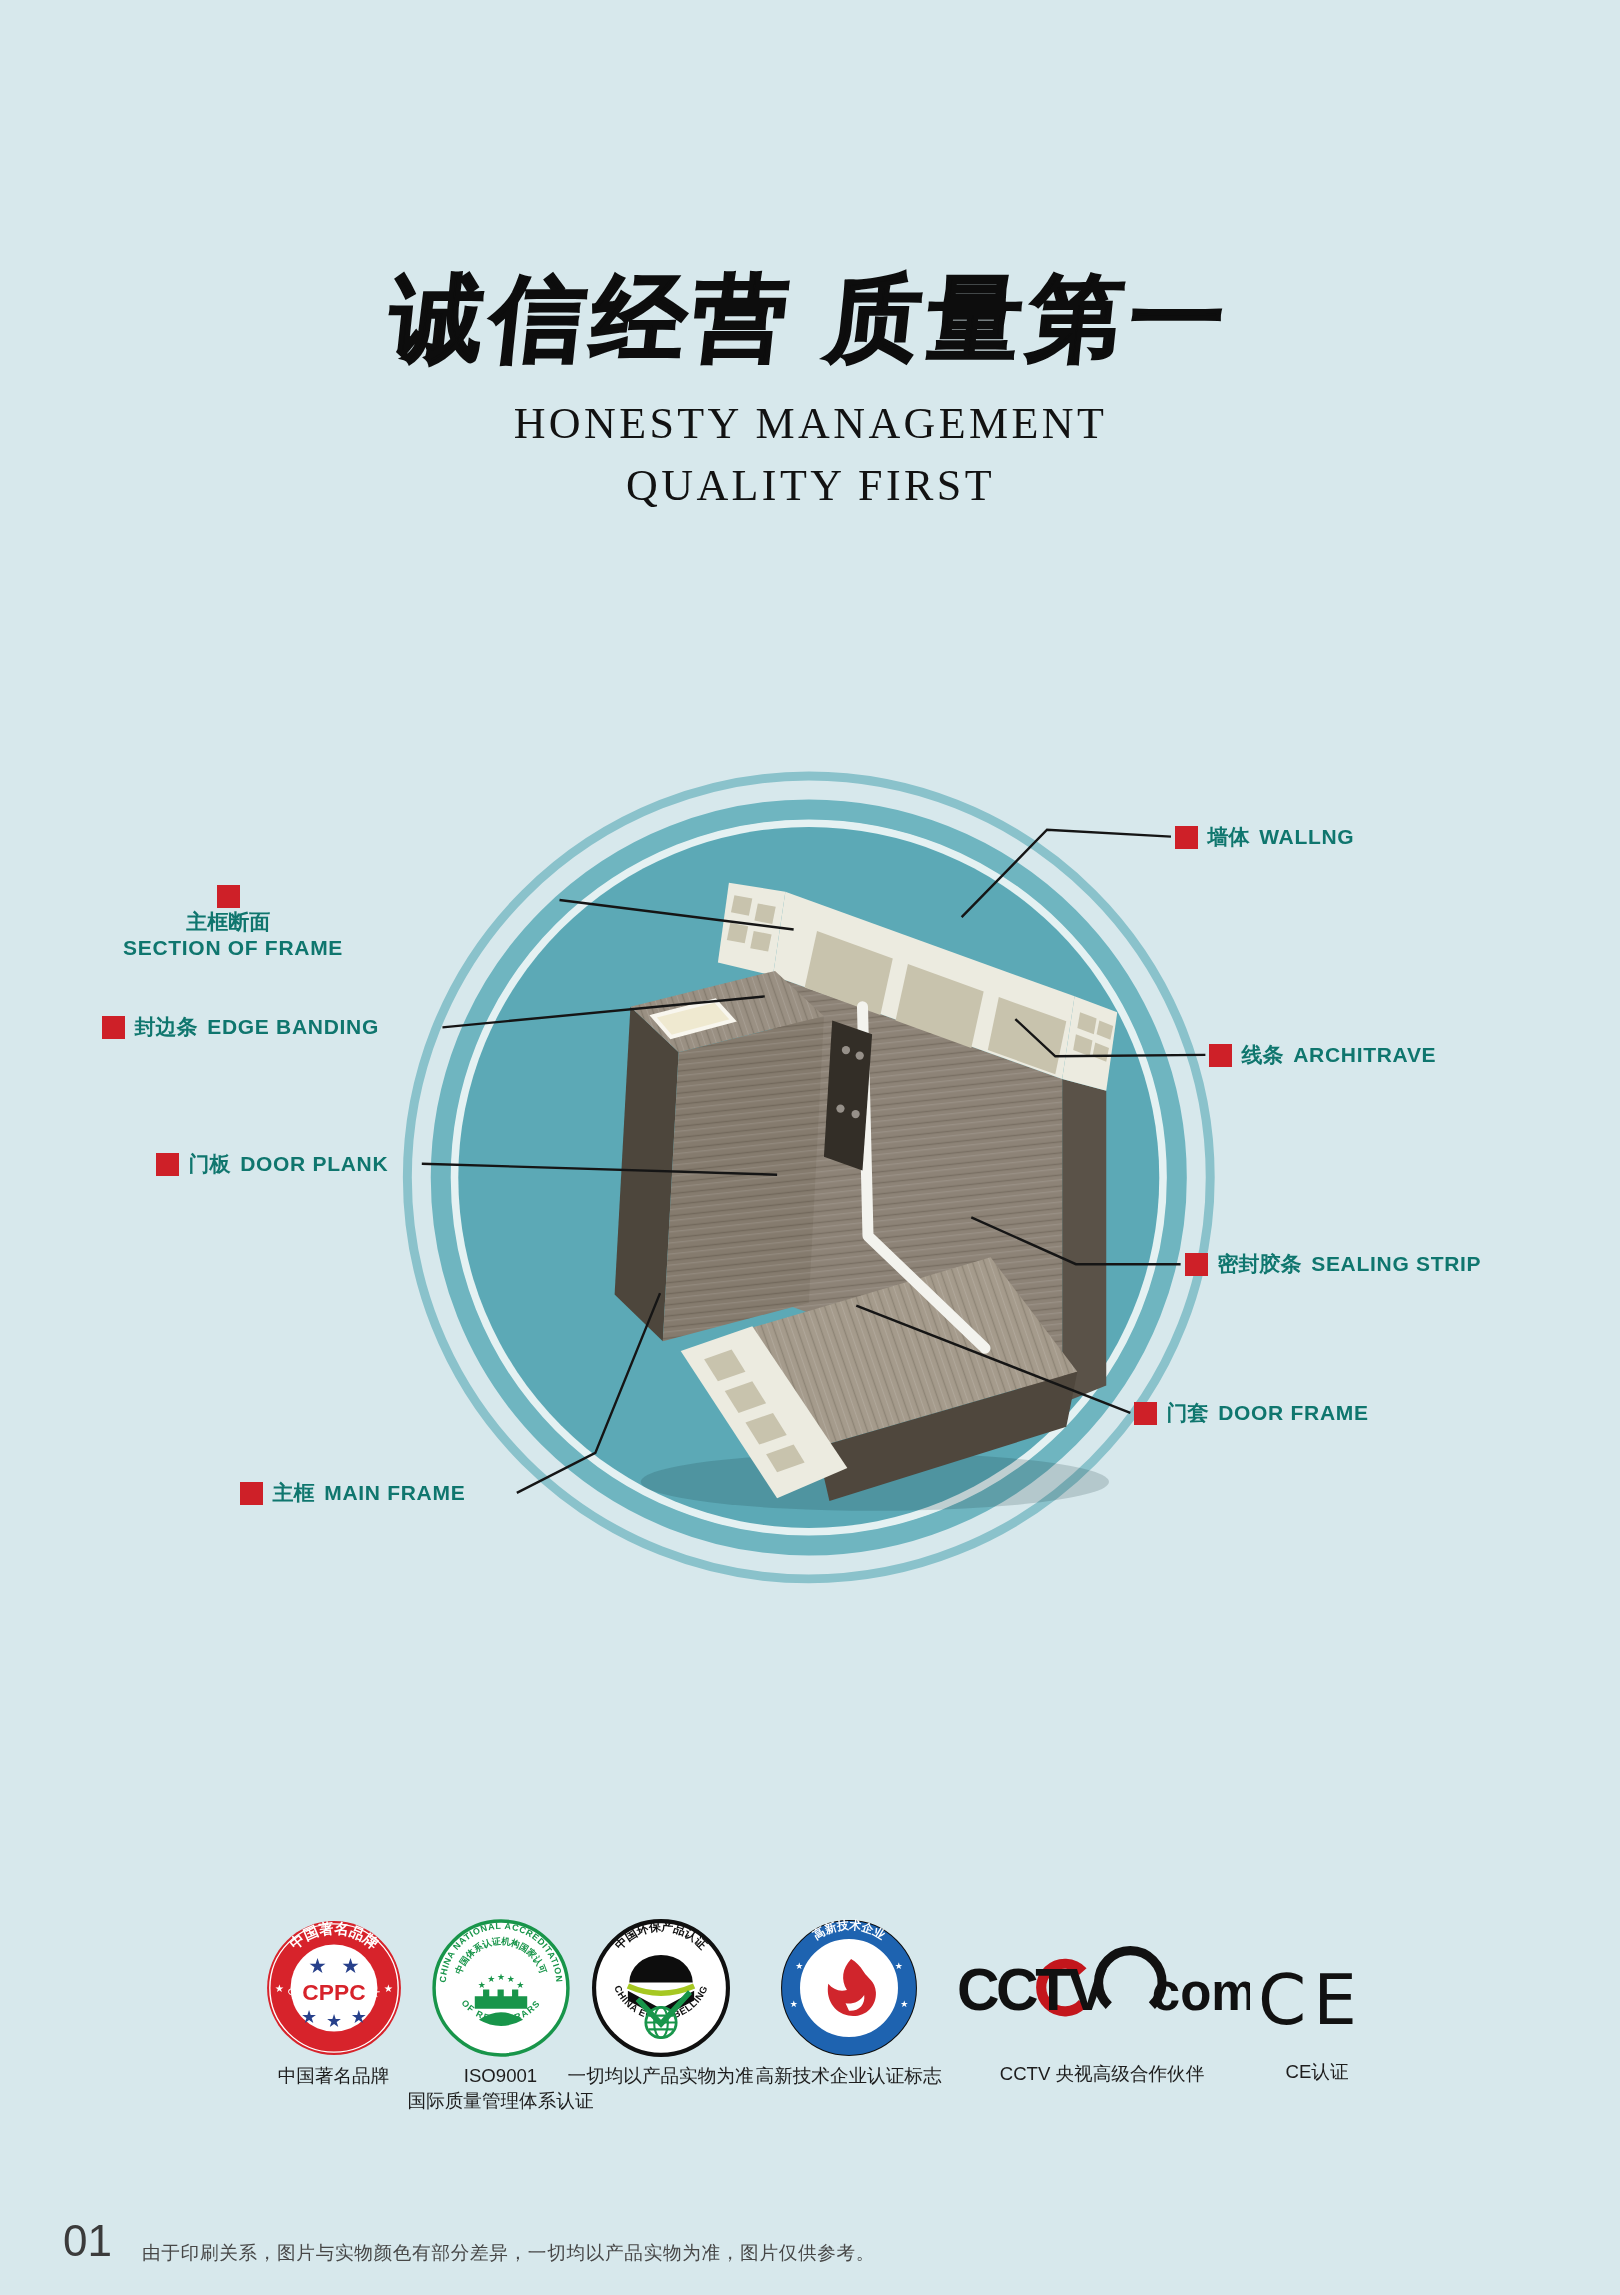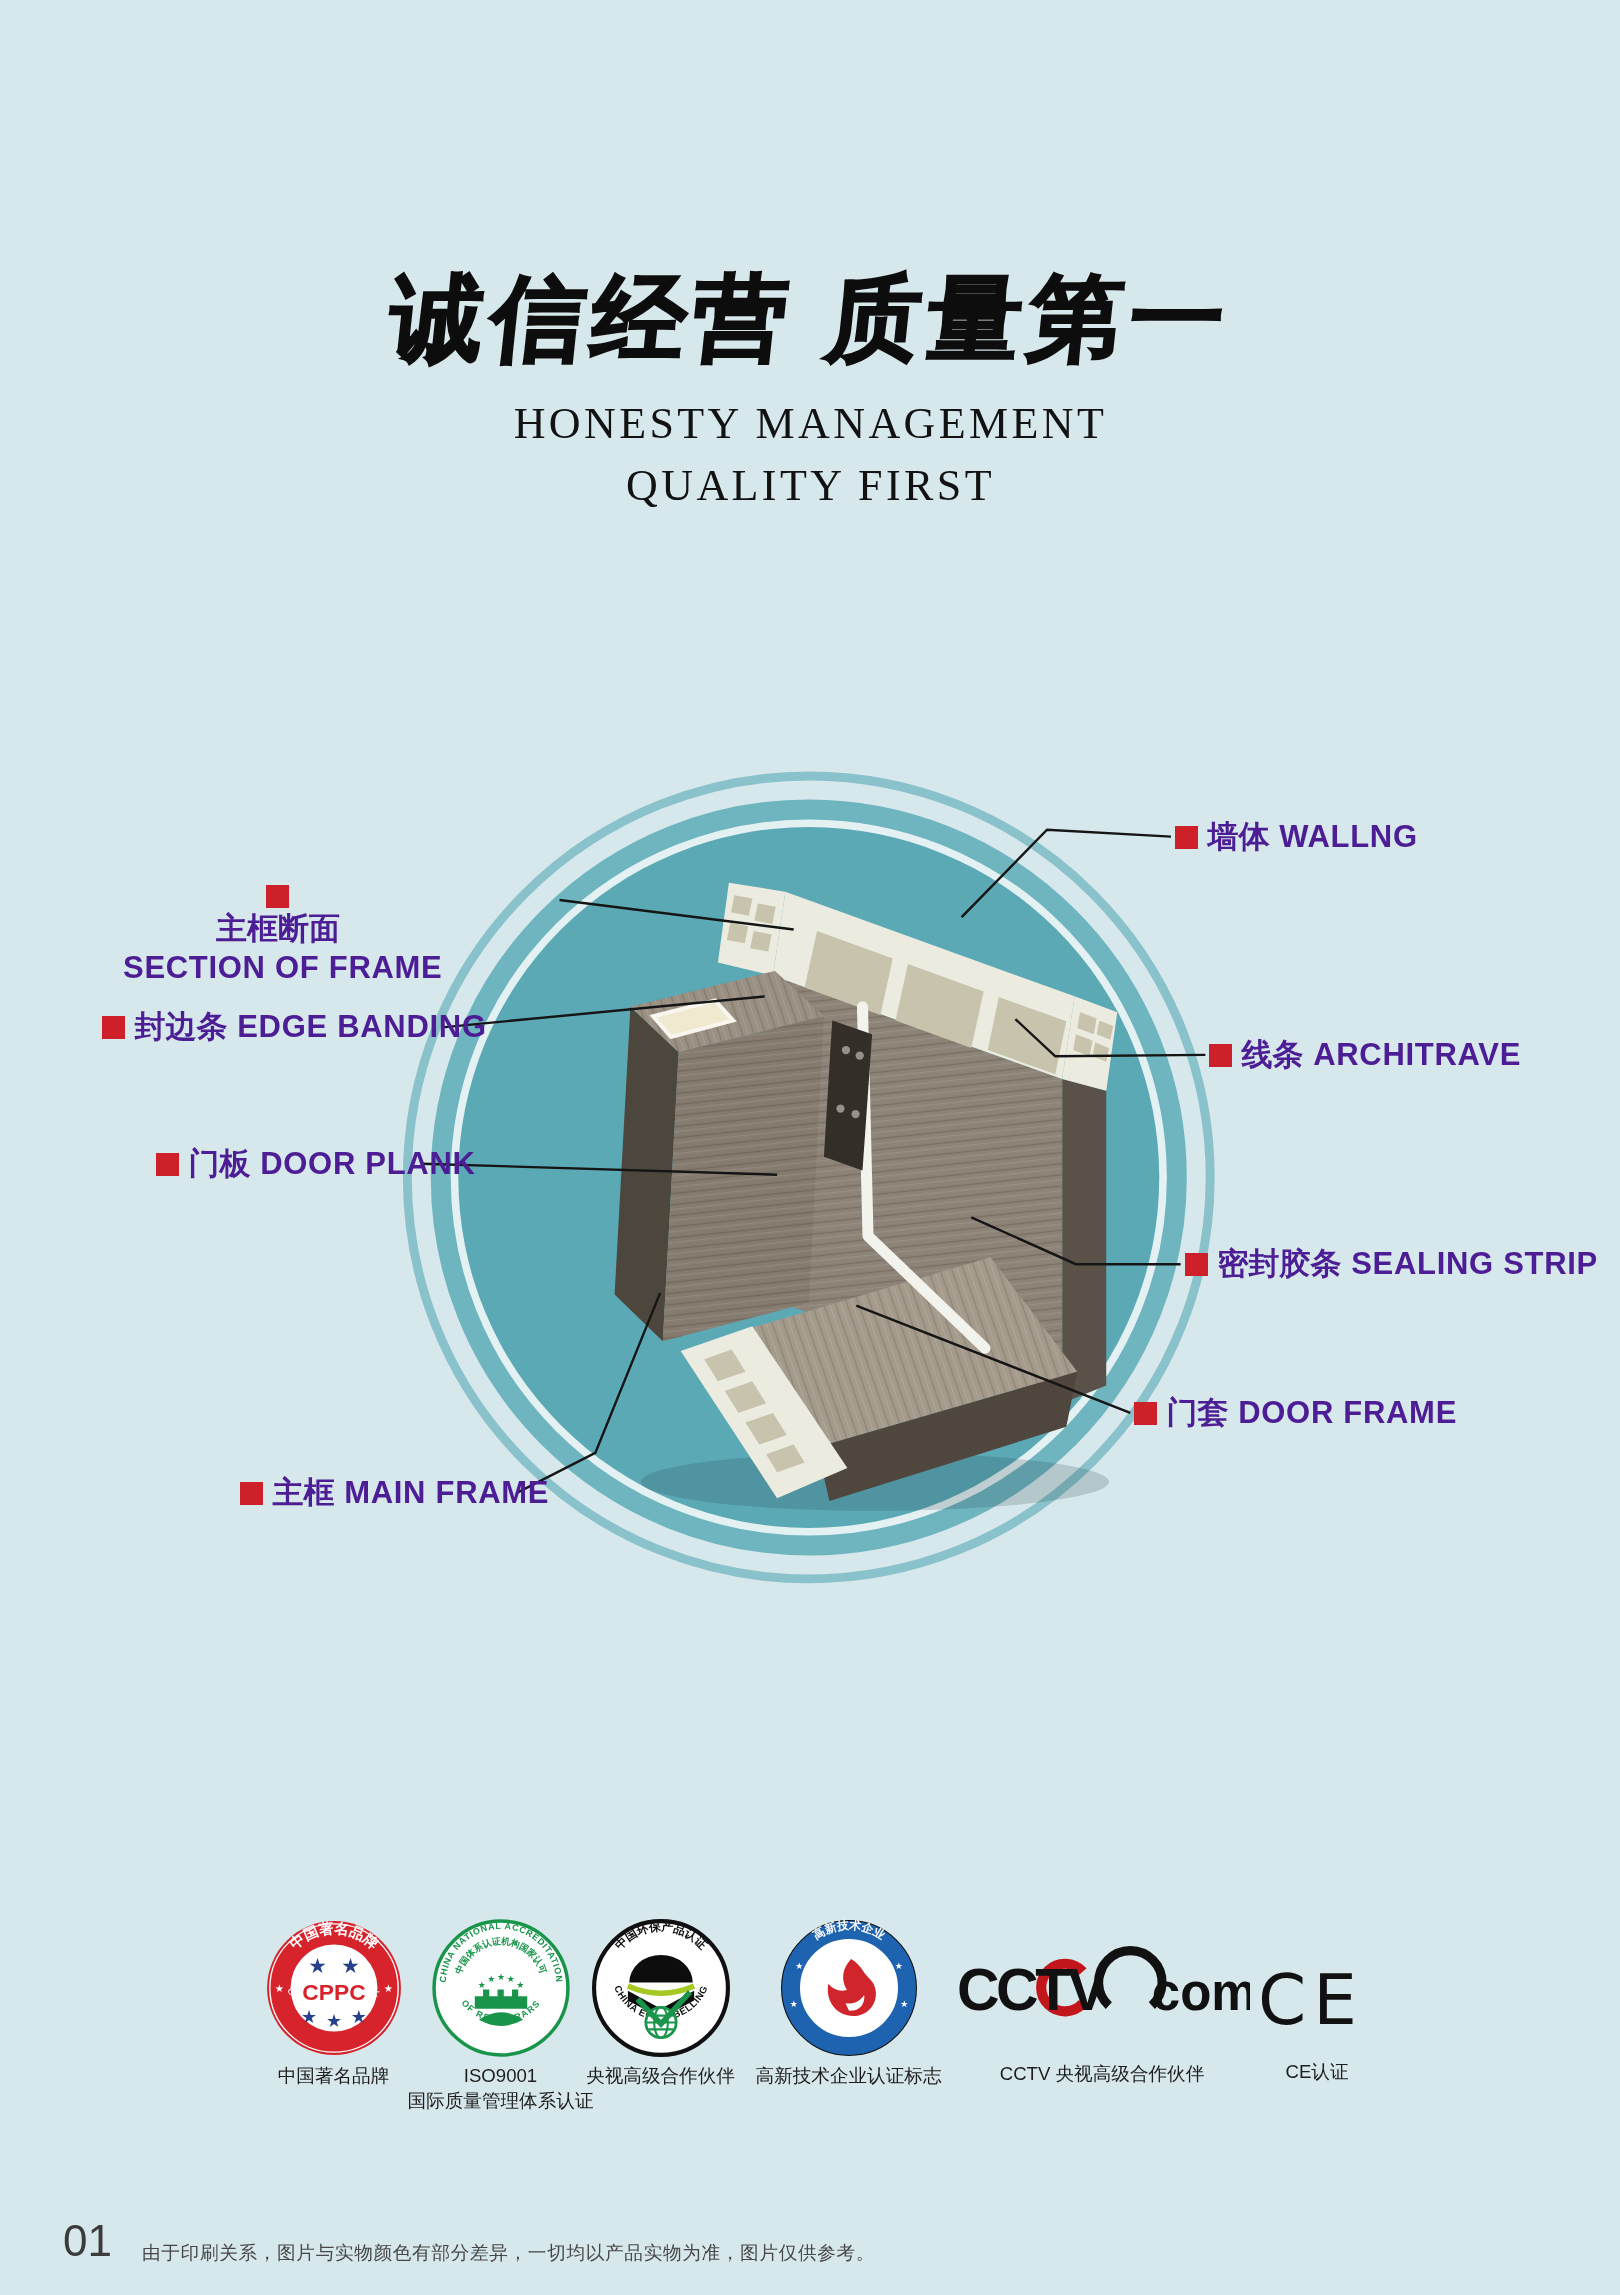--- a/index.html
+++ b/index.html
@@ -13,21 +13,21 @@
   .title{position:absolute;left:0;top:256px;width:100%;margin:0;text-align:center;
     font-size:94px;font-weight:700;letter-spacing:6.9px;color:#0d0d0d;
     transform:skewX(-6deg);-webkit-text-stroke:2.1px #0d0d0d;z-index:3;}
   .subtitle{position:absolute;left:0;width:100%;text-align:center;
     font-family:"Liberation Serif","DejaVu Serif",serif;font-size:44px;letter-spacing:3.4px;color:#121212;z-index:3;}
   .sub1{top:398px;} .sub2{top:460px;}
 
   .diagram-svg{position:absolute;left:0;top:0;z-index:1;}
 
   .callout{position:absolute;display:flex;align-items:center;height:30px;z-index:2;
-    font-size:31px;font-weight:700;color:#4c1d95;white-space:nowrap;}
+    font-size:21px;font-weight:700;color:#0f766e;white-space:nowrap;}
   .callout .bullet{width:23px;height:23px;background:var(--accent-red);margin-right:9.6px;flex:0 0 auto;}
   .callout .zh{margin-right:9.6px;}
   .callout .en{font-weight:700;letter-spacing:0.7px;}
 
   .cert-item{position:absolute;width:207px;display:flex;flex-direction:column;align-items:center;z-index:2;}
   .cert-item svg{display:block;}
   .cert-caption{margin-top:5.5px;font-size:18.6px;color:#1d1d1d;white-space:nowrap;text-align:center;line-height:25px;}
   .cctv-item{width:296px;}
   .cctv-item .cert-caption{margin-top:9.6px;}
   .ce-item{width:138px;}
@@ -230,21 +230,21 @@
       <text font-size="17" font-weight="bold" fill="#101010"><textPath href="#eco-t" startOffset="50%" text-anchor="middle">中国环保产品认证</textPath></text>
       <text font-size="14" font-weight="bold" fill="#101010" letter-spacing="1"><textPath href="#eco-b" startOffset="50%" text-anchor="middle">CHINA ECOLABELLING</textPath></text>
       <path d="M54,92 A46,40 0 0 1 146,92 Z" fill="#0d0d0d"></path>
       <path d="M52,97 Q100,118 148,97" stroke="#a6c822" stroke-width="8" fill="none"></path>
       <path d="M52,104 L100,130 L148,104 L148,118 L100,144 L52,118 Z" fill="#0d0d0d"></path>
       <circle cx="100" cy="150" r="22" fill="#ffffff" stroke="#18954a" stroke-width="4"></circle>
       <path d="M78,150 H122 M82,140 H118 M82,160 H118" stroke="#18954a" stroke-width="3" fill="none"></path>
       <path d="M100,128 A 10,22 0 0 1 100,172 A 10,22 0 0 1 100,128" stroke="#18954a" stroke-width="3" fill="none"></path>
       <path d="M66,116 L100,152 L142,106" stroke="#18954a" stroke-width="8" fill="none"></path>
     </svg>
-    <div class="cert-caption">央视高级合作伙伴</div>
+    <div class="cert-caption">一切均以产品实物为准</div>
   </div>
 
   <div class="cert-item" style="left:745px;top:1919px;">
     <svg width="138" height="138" viewBox="0 0 200 200">
       <defs>
         <path id="ht-t" d="M 24,110 A 78,78 0 1 1 176,110"></path>
         <path id="ht-b" d="M 34,96 A 70,70 0 0 0 166,96"></path>
       </defs>
       <circle cx="100" cy="100" r="97" fill="#ffffff" stroke="#0d0d0d" stroke-width="3"></circle>
       <circle cx="100" cy="100" r="84" fill="none" stroke="#1e63b0" stroke-width="26"></circle>

